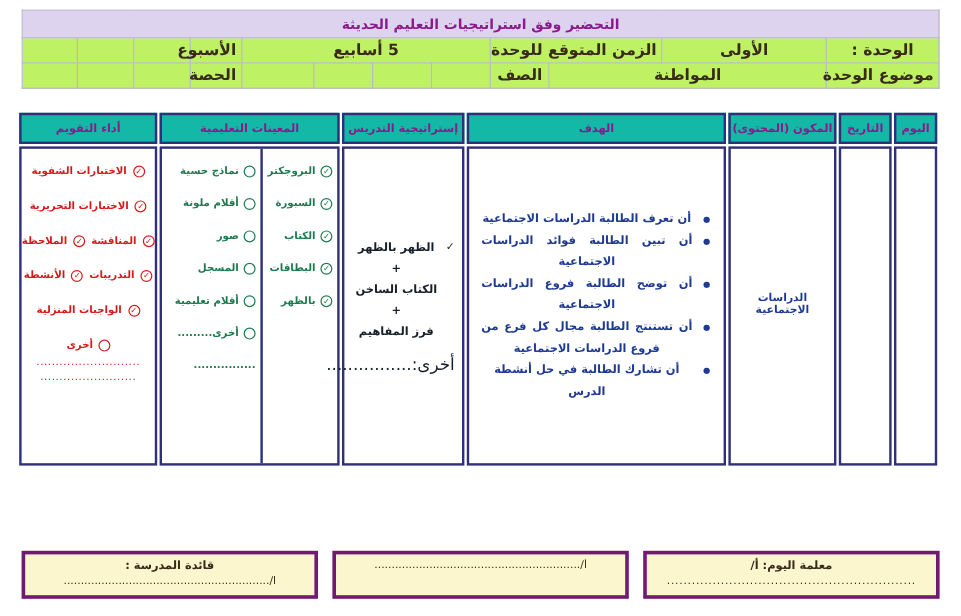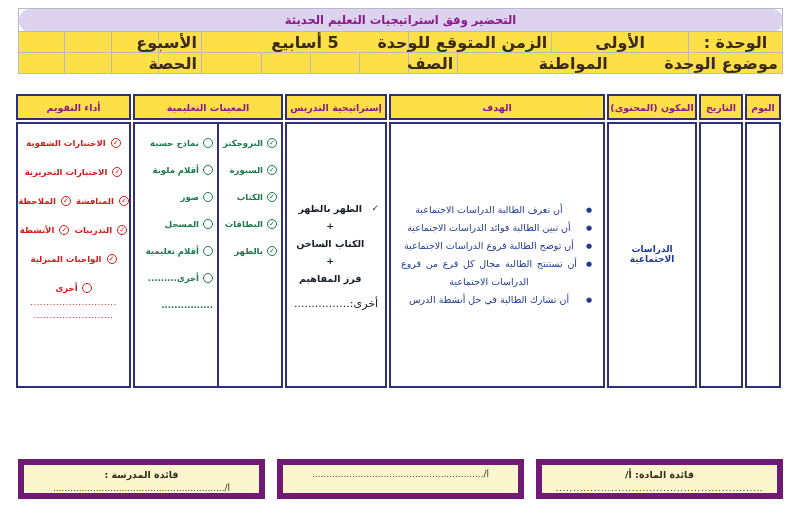--- a/index.html
+++ b/index.html
@@ -23,33 +23,32 @@
     width: 765px;
     border-collapse: collapse;
     table-layout: fixed;
   }
   .top-table td {
     border: 1px solid #b9b9c9;
     height: 20px;
     padding: 0 4px;
     text-align: center;
     vertical-align: middle;
-    font-size: 16px;
+    font-size: 13px;
     color: #3a2a1a;
-    background: #fde047;
+    background: #bef264;
     white-space: nowrap;
   }
   .title-cell {
     background: #ddd3ef !important;
     color: #8b1a8b !important;
     font-weight: bold;
     font-size: 11.5px !important;
     height: 22px !important;
     letter-spacing: 0.2px;
-    border-radius: 11px;
   }
   .lbl {
     color: #3a2a1a;
     font-weight: bold;
     font-size: 10.5px;
   }
   .val-purple {
     color: #a01fa0;
     font-weight: bold;
     font-size: 9.5px;
@@ -66,21 +65,21 @@
     position: absolute;
     top: 92px;
     right: 18px;
     width: 765px;
     border-collapse: separate;
     border-spacing: 2px;
     table-layout: fixed;
   }
   .main-table th {
     border: 2px solid #2f2f7a;
-    background: #fde047;
+    background: #14b8a6;
     color: #8b1a8b;
     font-size: 9.5px;
     font-weight: bold;
     height: 18px;
     padding: 2px 1px;
     text-align: center;
     vertical-align: middle;
     white-space: nowrap;
   }
   .main-table td {
@@ -102,21 +101,21 @@
   }
   .goals-list {
     margin: 0;
     padding: 0 14px 0 0;
     list-style: none;
     width: 100%;
   }
   .goals-list li {
     color: #1f3a93;
     font-size: 9.5px;
-    font-weight: normal;
+    font-weight: bold;
     line-height: 1.9;
     text-align: center;
     position: relative;
     padding-right: 2px;
   }
   .goals-list li::before {
     content: "\25CF";
     position: absolute;
     right: -13px;
     top: 0;
@@ -146,21 +145,21 @@
     line-height: 1.85;
     text-align: center;
   }
   .check-mark {
     color: #17202a;
     font-size: 9px;
     line-height: 1.9;
   }
   .strat-other {
     margin-top: 10px;
-    font-size: 11px;
+    font-size: 14px;
     color: #17202a;
     text-align: center;
     white-space: nowrap;
   }
   .dots { letter-spacing: 0.5px; }
 
   
   .aids-td { padding: 0 !important; }
   .aids-inner {
     display: flex;
@@ -263,21 +262,21 @@
     bottom: 14px;
     right: 18px;
     width: 765px;
     display: flex;
     flex-direction: row;
     justify-content: space-between;
     gap: 12px;
   }
   .sig-box {
     flex: 1 1 33%;
-    border: 6px solid #701a75;
+    border: 3px solid #701a75;
     background: #fbf6cd;
     height: 40px;
     box-sizing: border-box;
     padding: 4px 8px 0 8px;
     text-align: center;
   }
   .sig-title {
     color: #3a2a1a;
     font-size: 9.5px;
     font-weight: bold;
@@ -484,21 +483,21 @@
             <div class="eval-dotline">...........................</div>
             <div class="eval-dotline">.........................</div>
           </div>
     </td>
   </tr>
 </tbody>
   </table>
 
 <div class="footer" id="footer">
     <div class="sig-box">
-      <div class="sig-title">قائدة المادة: أ/</div>
+      <div class="sig-title">معلمة اليوم: أ/</div>
       <div class="sig-line">............................................................</div>
     </div>
     <div class="sig-box">
       <div class="sig-line">أ/............................................................</div>
     </div>
     <div class="sig-box">
       <div class="sig-title">قائدة المدرسة :</div>
       <div class="sig-line">أ/............................................................</div>
     </div>
   </div>

